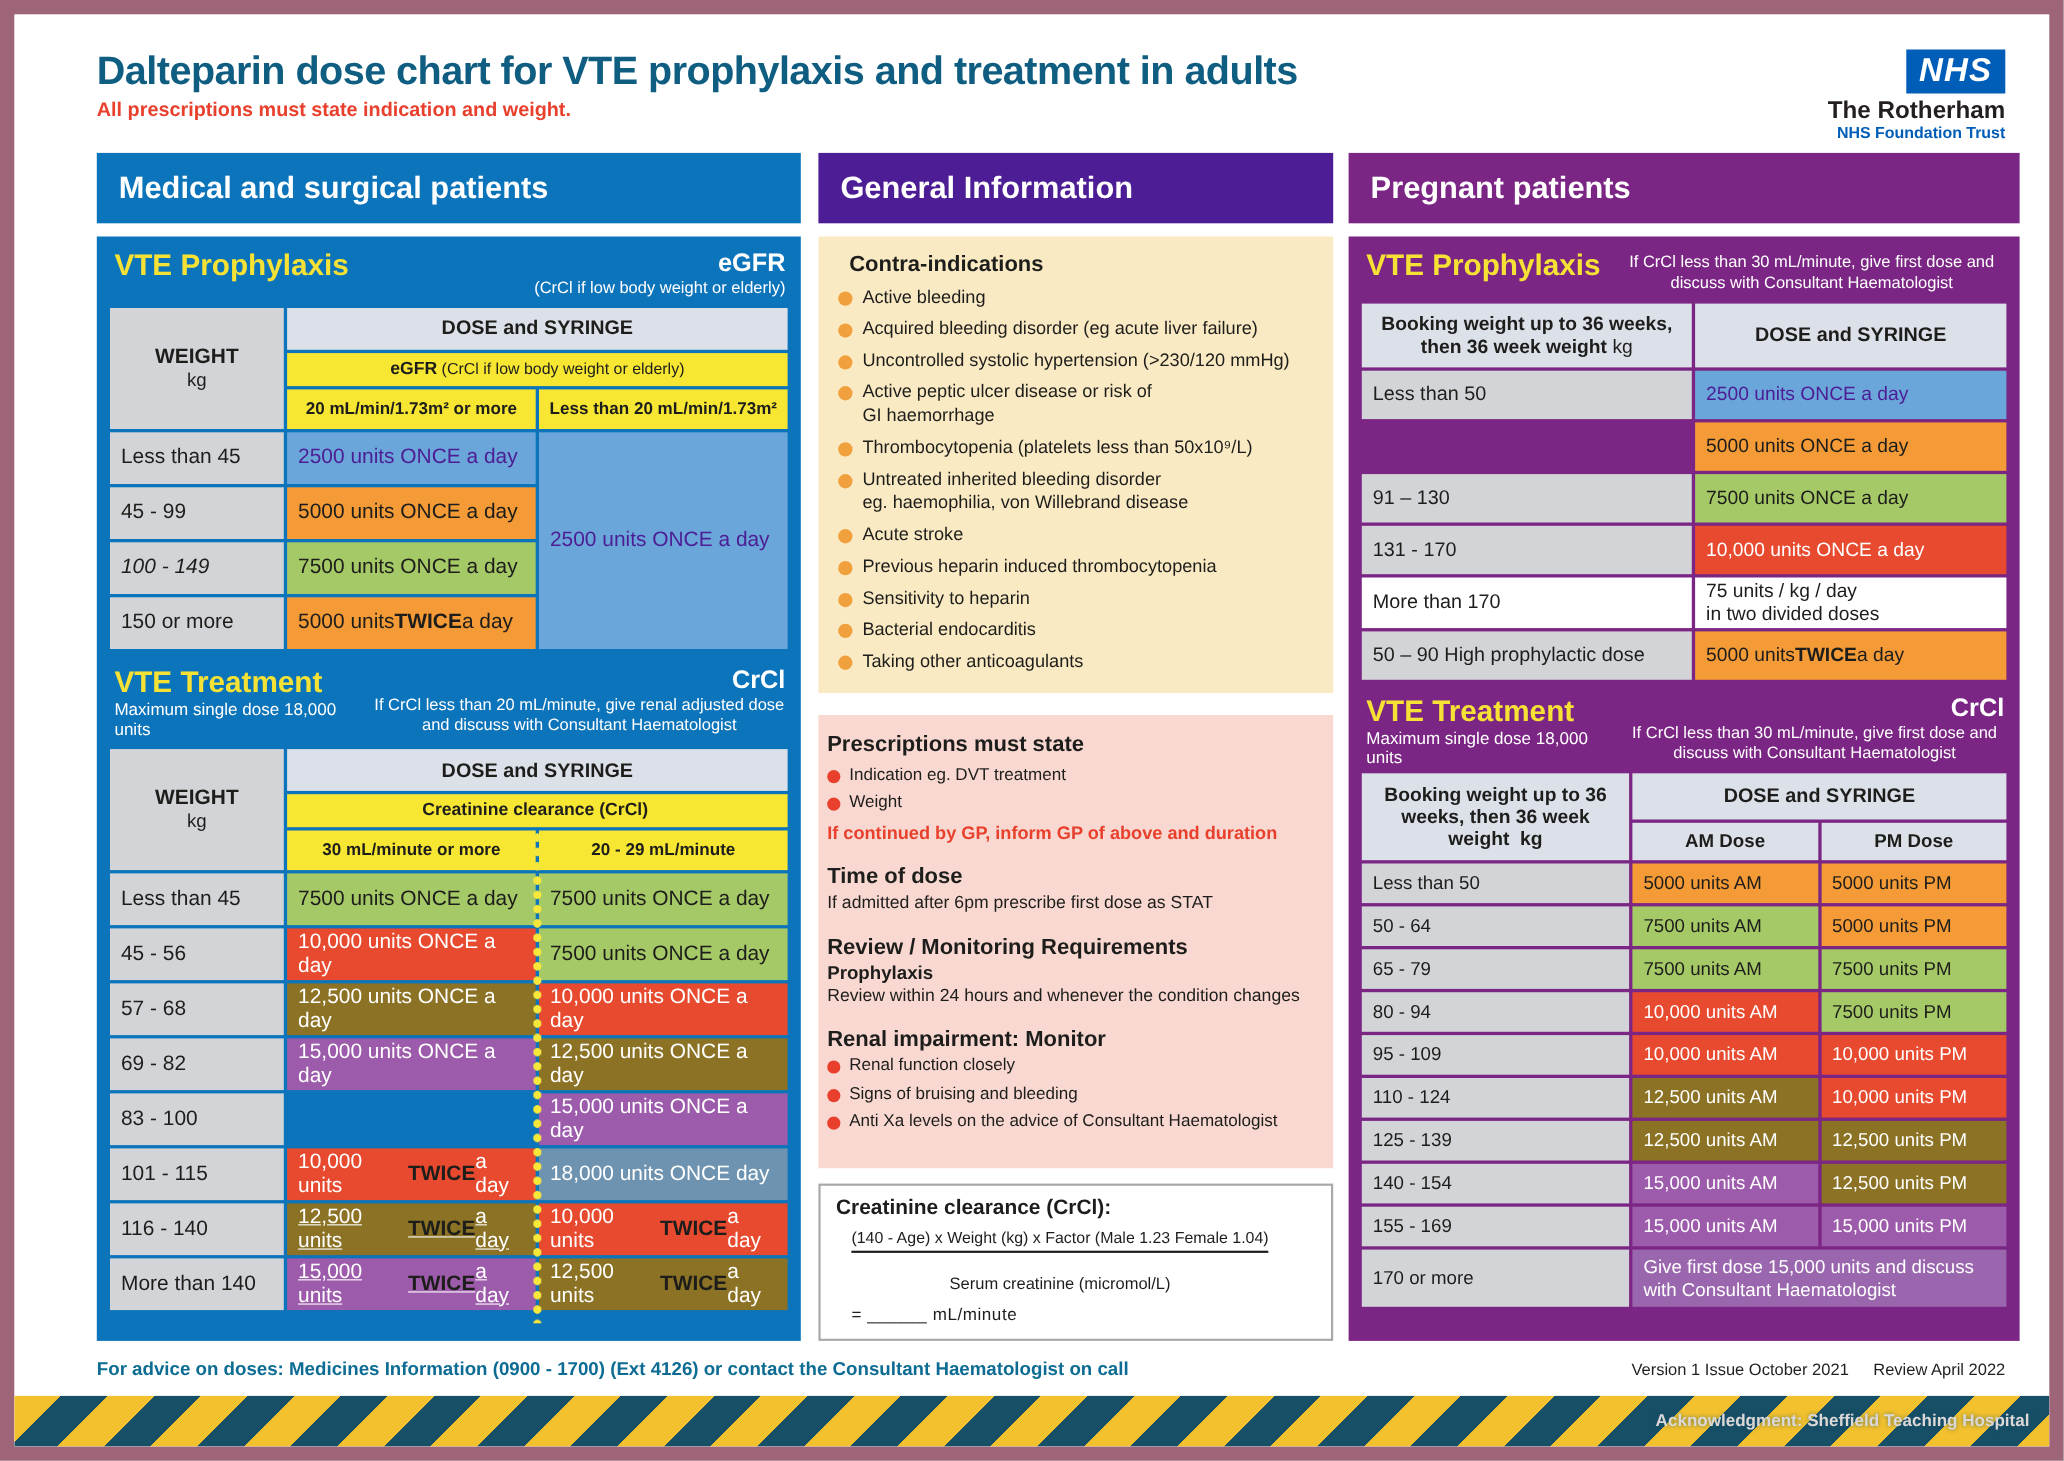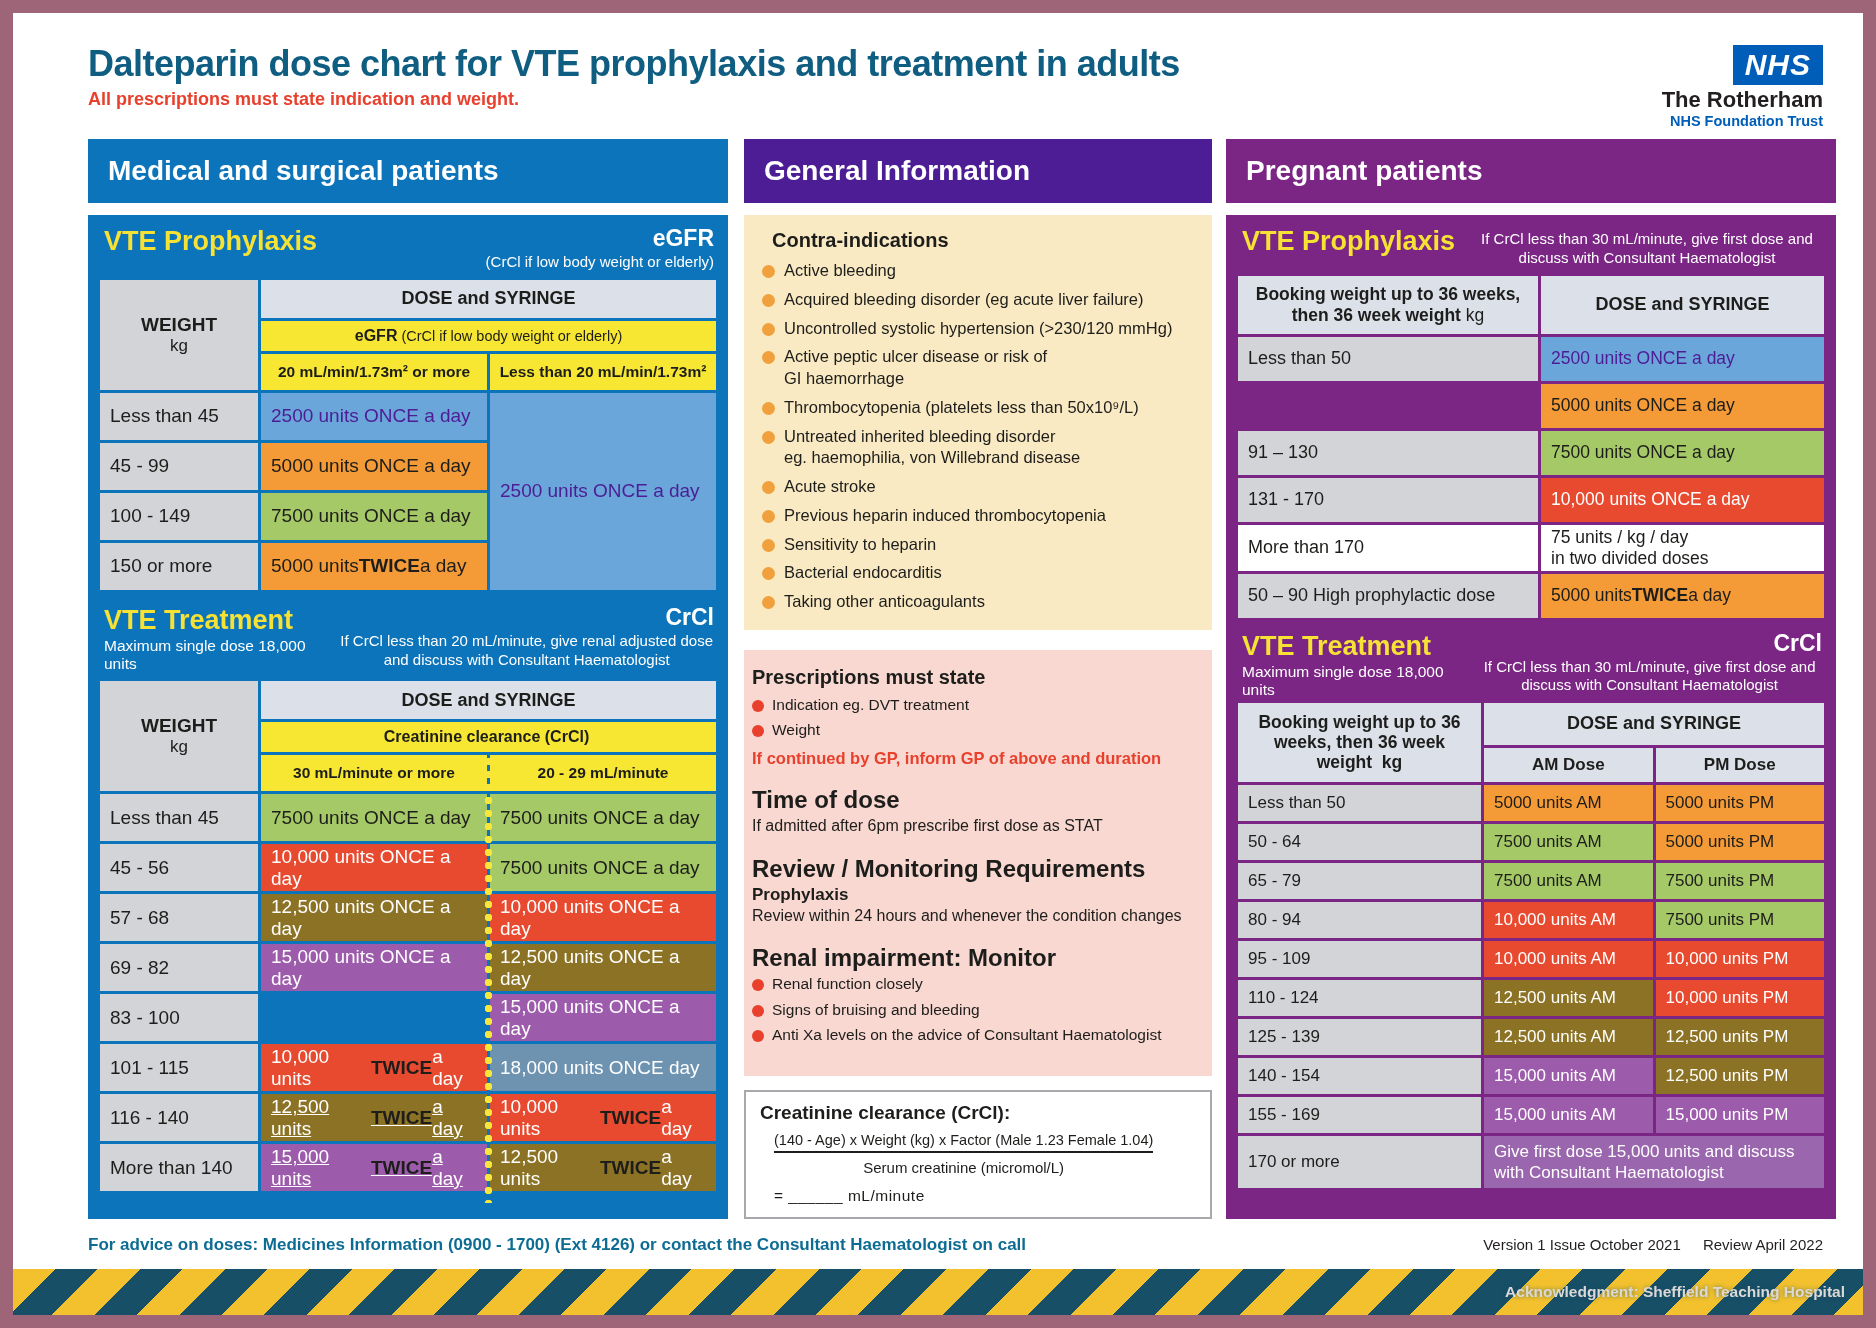--- a/index.html
+++ b/index.html
@@ -73,28 +73,28 @@
   .pink-title{font-size:20px;font-weight:bold;margin:2px 0 6px 0;}
   .bullet{display:flex;align-items:flex-start;margin-bottom:7px;}
   .dot{flex:none;width:13px;height:13px;border-radius:50%;margin:5px 9px 0 0;}
   .dot-orange{background:#f0a03c;}
   .dot-red{background:#e8402d;}
   .btext{font-size:16.5px;line-height:1.32;}
   .panel-pink .btext{font-size:15.5px;}
   .panel-pink .dot{width:12px;height:12px;margin-right:8px;}
   .panel-pink .bullet{margin-bottom:5px;}
   .warn{color:#e8402d;font-weight:bold;font-size:16.5px;margin:8px 0 2px 0;}
-  .pink-h{font-size:24px;font-weight:bold;margin:18px 0 2px 0;}
+  .pink-h{font-size:20px;font-weight:bold;margin:18px 0 2px 0;}
   .pink-h2{font-size:17px;font-weight:bold;margin:0 0 1px 0;}
   .pink-body{font-size:16px;line-height:1.3;margin-bottom:2px;}
   .crcl-box{background:#fff;border:2px solid #a7a9ac;padding:10px 14px 12px 14px;box-sizing:border-box;}
   .crcl-title{font-size:19px;font-weight:bold;margin-bottom:8px;}
   .frac{display:inline-block;margin-left:14px;text-align:center;}
   .numer{font-size:14.5px;border-bottom:2px solid #1d1d1b;padding-bottom:3px;}
-  .denom{font-size:15px;padding-top:6px;}
+  .denom{font-size:15px;padding-top:20px;}
   .crcl-result{font-size:15.5px;margin-top:10px;margin-left:14px;letter-spacing:0.5px;}
   .footer-line{position:absolute;left:75px;right:40px;bottom:60px;display:flex;justify-content:space-between;align-items:baseline;}
   .advice{color:#0c6c93;font-weight:bold;font-size:17px;}
   .version{color:#231f20;font-size:15px;}
   .version span{margin-left:18px;}
   .hazard{position:absolute;left:0;right:0;bottom:0;height:46px;background:repeating-linear-gradient(135deg,#f2c12d 0 30px,#174f67 30px 60px);display:flex;align-items:center;justify-content:flex-end;padding-right:18px;box-sizing:border-box;}
   .ack{color:#dcd8d6;font-size:15.5px;font-weight:bold;text-shadow:0 0 4px rgba(23,79,103,0.6);}
 </style>
 </head>
 <body>
@@ -137,21 +137,21 @@
             <div class="cell hdr-yellow ga-sub">
               <b>eGFR</b>
               <span>(CrCl if low body weight or elderly)</span>
             </div>
             <div class="cell hdr-yellow bold ga-ca">20 mL/min/1.73m² or more</div>
             <div class="cell hdr-yellow bold ga-cb">Less than 20 mL/min/1.73m²</div>
           <div class="cell w-cell" style="grid-area: 4 / 1;">Less than 45</div>
               <div class="cell dose c-blue" style="grid-area: 4 / 2;">2500 units ONCE a day</div>
               <div class="cell w-cell" style="grid-area: 5 / 1;">45 - 99</div>
               <div class="cell dose c-orange" style="grid-area: 5 / 2;">5000 units ONCE a day</div>
-              <div class="cell w-cell" style="grid-area: 6 / 1;">100 - 149</div>
+              <div class="cell w-cell" style="grid-area: 6 / 1; font-style: italic;">100 - 149</div>
               <div class="cell dose c-green" style="grid-area: 6 / 2;">7500 units ONCE a day</div>
               <div class="cell w-cell" style="grid-area: 7 / 1;">150 or more</div>
               <div class="cell dose c-orange" style="grid-area: 7 / 2;">5000 units <span class="twice">TWICE</span> a day</div>
               <div class="cell dose c-blue" style="grid-area: 4 / 3 / 8 / 4;">2500 units ONCE a day</div>
             </div>
         </div>
 
         <div class="sec-head" style="margin-top:10px;">
           <div>
             <div class="sec-title">VTE Treatment</div>

